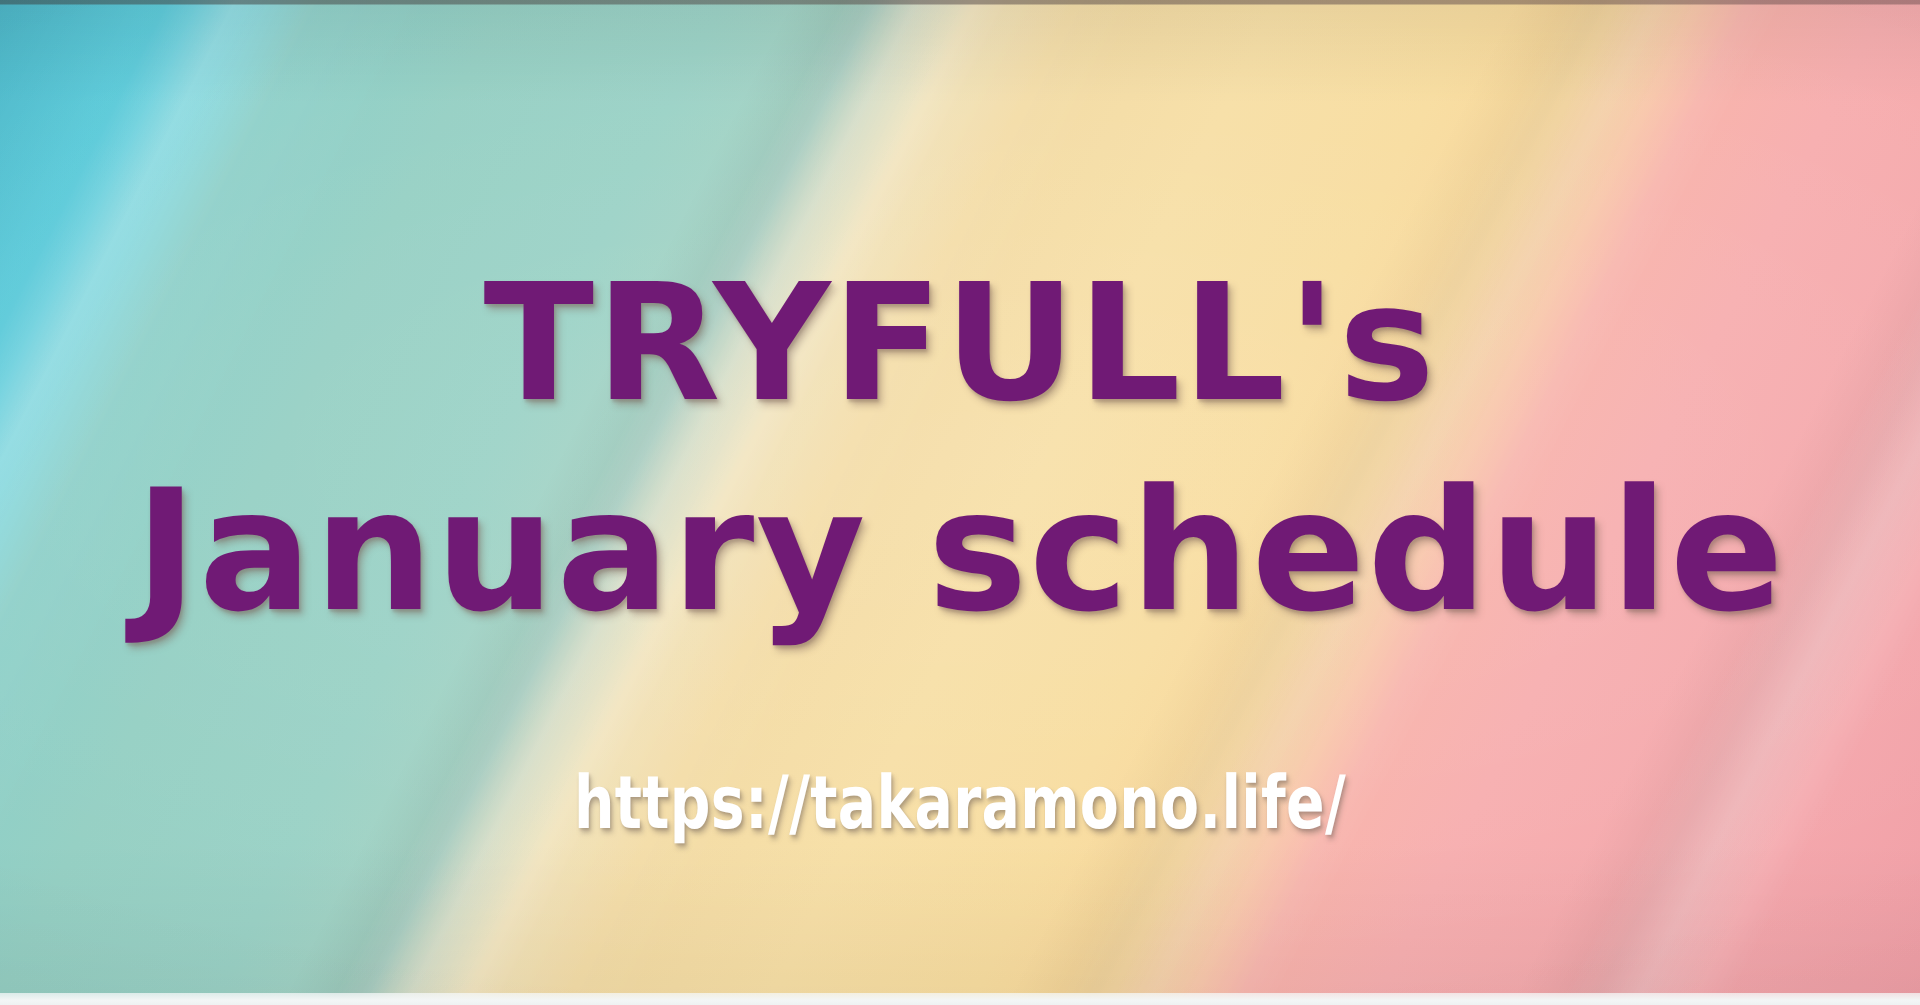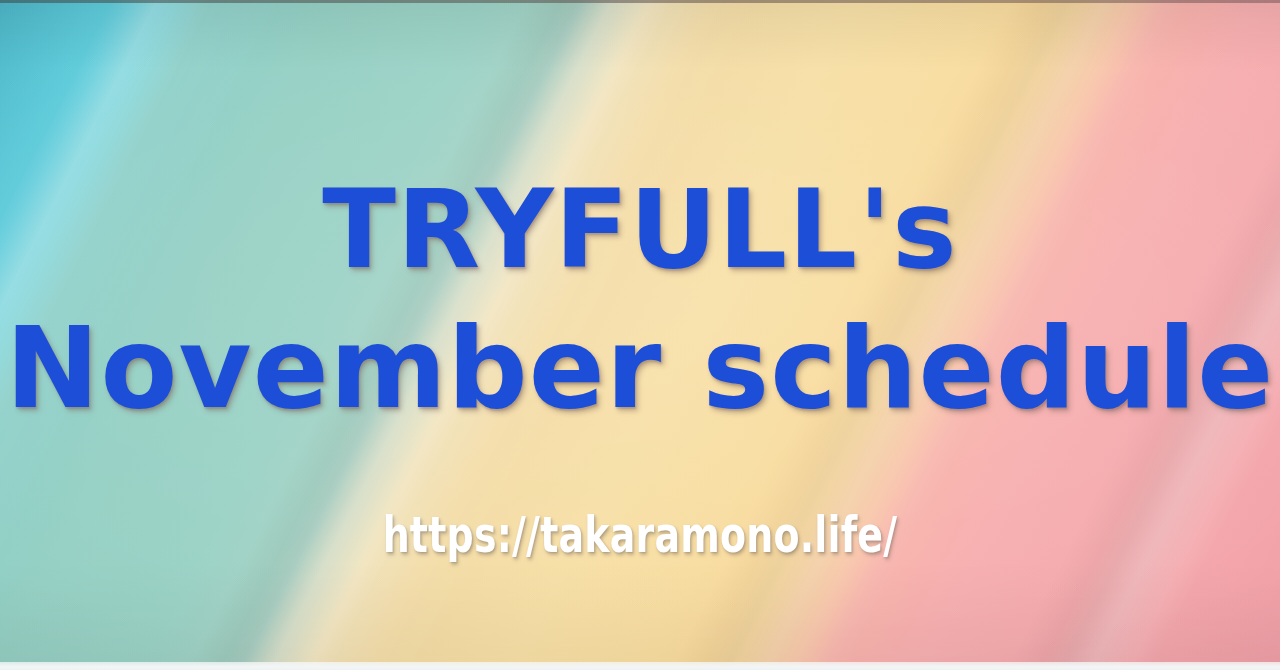--- a/index.html
+++ b/index.html
@@ -134,21 +134,21 @@
     position: absolute;
     inset: 0;
     display: flex;
     flex-direction: column;
     align-items: center;
   }
 
   .headline {
     width: 100%;
     text-align: center;
-    color: #1d4ed8;
+    color: #701a75;
     font-family: "DejaVu Sans", sans-serif;
     font-weight: bold;
     letter-spacing: 0.01em;
     text-shadow:
       3px 4px 5px rgba(120, 95, 85, 0.38),
       1px 2px 2px rgba(120, 95, 85, 0.30);
     white-space: nowrap;
   }
 
   .headline-1 {
@@ -195,17 +195,17 @@
   <div class="bg-layer bands-main"></div>
   <div class="bg-layer bands-sheen"></div>
   <div class="bg-layer bands-shade"></div>
   <div class="bg-layer bands-vignette"></div>
 
   <div class="top-rule"></div>
   <div class="bottom-rule"></div>
 
   <div class="content">
     <div class="headline headline-1">TRYFULL's</div>
-    <div class="headline headline-2">November schedule</div>
+    <div class="headline headline-2">January schedule</div>
     <div class="url-line">https://takaramono.life/</div>
   </div>
 
 </div>
 
 </body></html>

